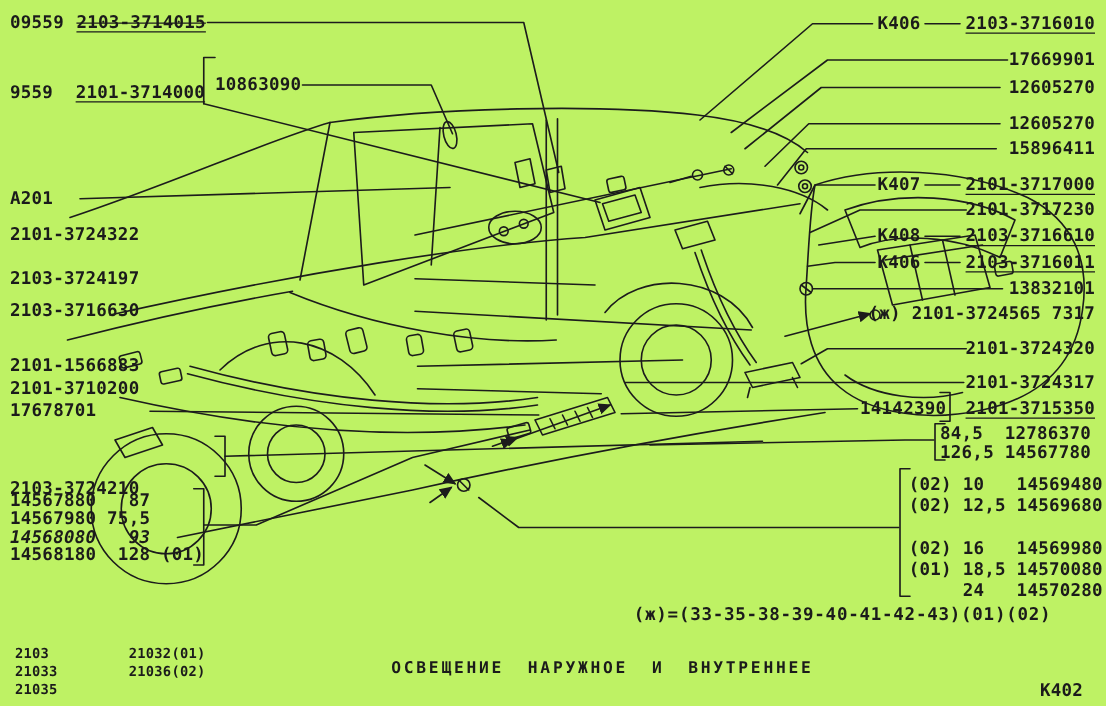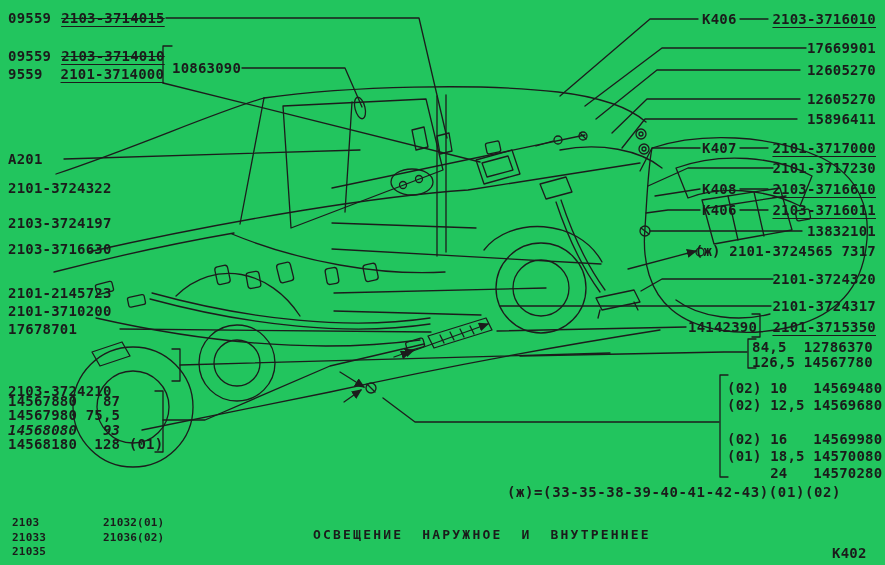--- a/index.html
+++ b/index.html
@@ -1,17 +1,17 @@
 <!DOCTYPE html>
 <html><head>
 <meta charset="utf-8">
 <style>
   html,body{margin:0;padding:0;background:#9a9a9a;}
   .page{
-    position:relative;width:885px;height:565px;background:#22c55e;
+    position:relative;width:885px;height:565px;background:#bef264;
     overflow:hidden;color:#1b1b1b;
     font-family:"DejaVu Sans Mono","Liberation Mono",monospace;
   }
   .lbl{
     position:absolute;font-weight:bold;font-size:14px;line-height:14px;
     white-space:pre;letter-spacing:.2px;
   }
   .sm{font-size:11px;}
   .ul{text-decoration-line:underline;text-underline-offset:3px;text-decoration-thickness:1.4px;}
   .ulstrike{text-decoration-line:underline line-through;text-underline-offset:3px;text-decoration-thickness:1.4px;}
@@ -144,29 +144,28 @@
       <path d="M497 331 L686 327"></path>
       <path d="M752 314 H760 V337 H752"></path>
       <path d="M756 339 H748 V368 H756"></path>
       <path d="M520 356 L724 352 H747"></path>
       <path d="M728 375 H720 V477 H728"></path>
       <path d="M383 398 L415 422 H719"></path>
     </g>
   </svg>
 
   <div class="lbl" style="left:8px;top:11px;"><span>09559</span><span class="gap"></span><span class="ulstrike">2103-3714015</span></div>
-  <div class="lbl" style="left:8px;top:49px;"><span>09559</span><span class="gap"></span><span class="ulstrike">2103-3714010</span></div>
   <div class="lbl" style="left:8px;top:67px;"><span>9559</span><span class="gap-lg"></span><span class="ul">2101-3714000</span></div>
   <div class="lbl" style="left:172px;top:61px;">10863090</div>
 
   <div class="lbl" style="left:8px;top:152px;">A201</div>
   <div class="lbl" style="left:8px;top:181px;">2101-3724322</div>
   <div class="lbl" style="left:8px;top:216px;">2103-3724197</div>
   <div class="lbl" style="left:8px;top:242px;">2103-3716630</div>
-  <div class="lbl" style="left:8px;top:286px;">2101-2145723</div>
+  <div class="lbl" style="left:8px;top:286px;">2101-1566883</div>
   <div class="lbl" style="left:8px;top:304px;">2101-3710200</div>
   <div class="lbl" style="left:8px;top:322px;">17678701</div>
 
   <div class="lbl" style="left:8px;top:364px;margin-top:20px;">2103-3724210</div>
 
   <div class="lbl" style="left:8px;top:394px;">14567880   87</div>
   <div class="lbl" style="left:8px;top:408px;">14567980 75,5</div>
   <div class="lbl" style="left:8px;top:423px;font-style:italic;">14568080   93</div>
   <div class="lbl" style="left:8px;top:437px;">14568180  128 (01)</div>
 

